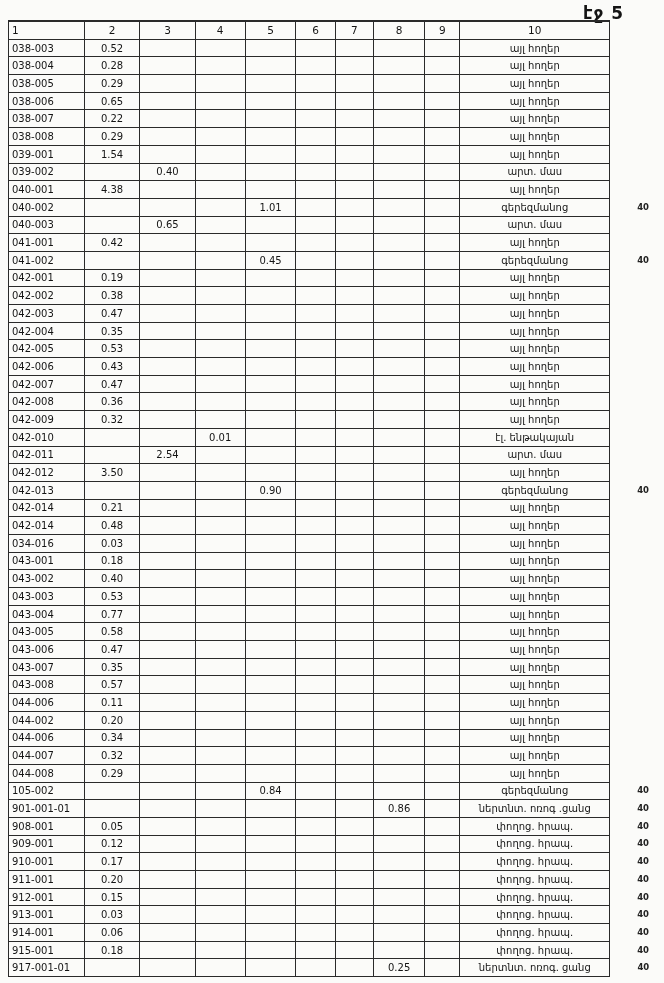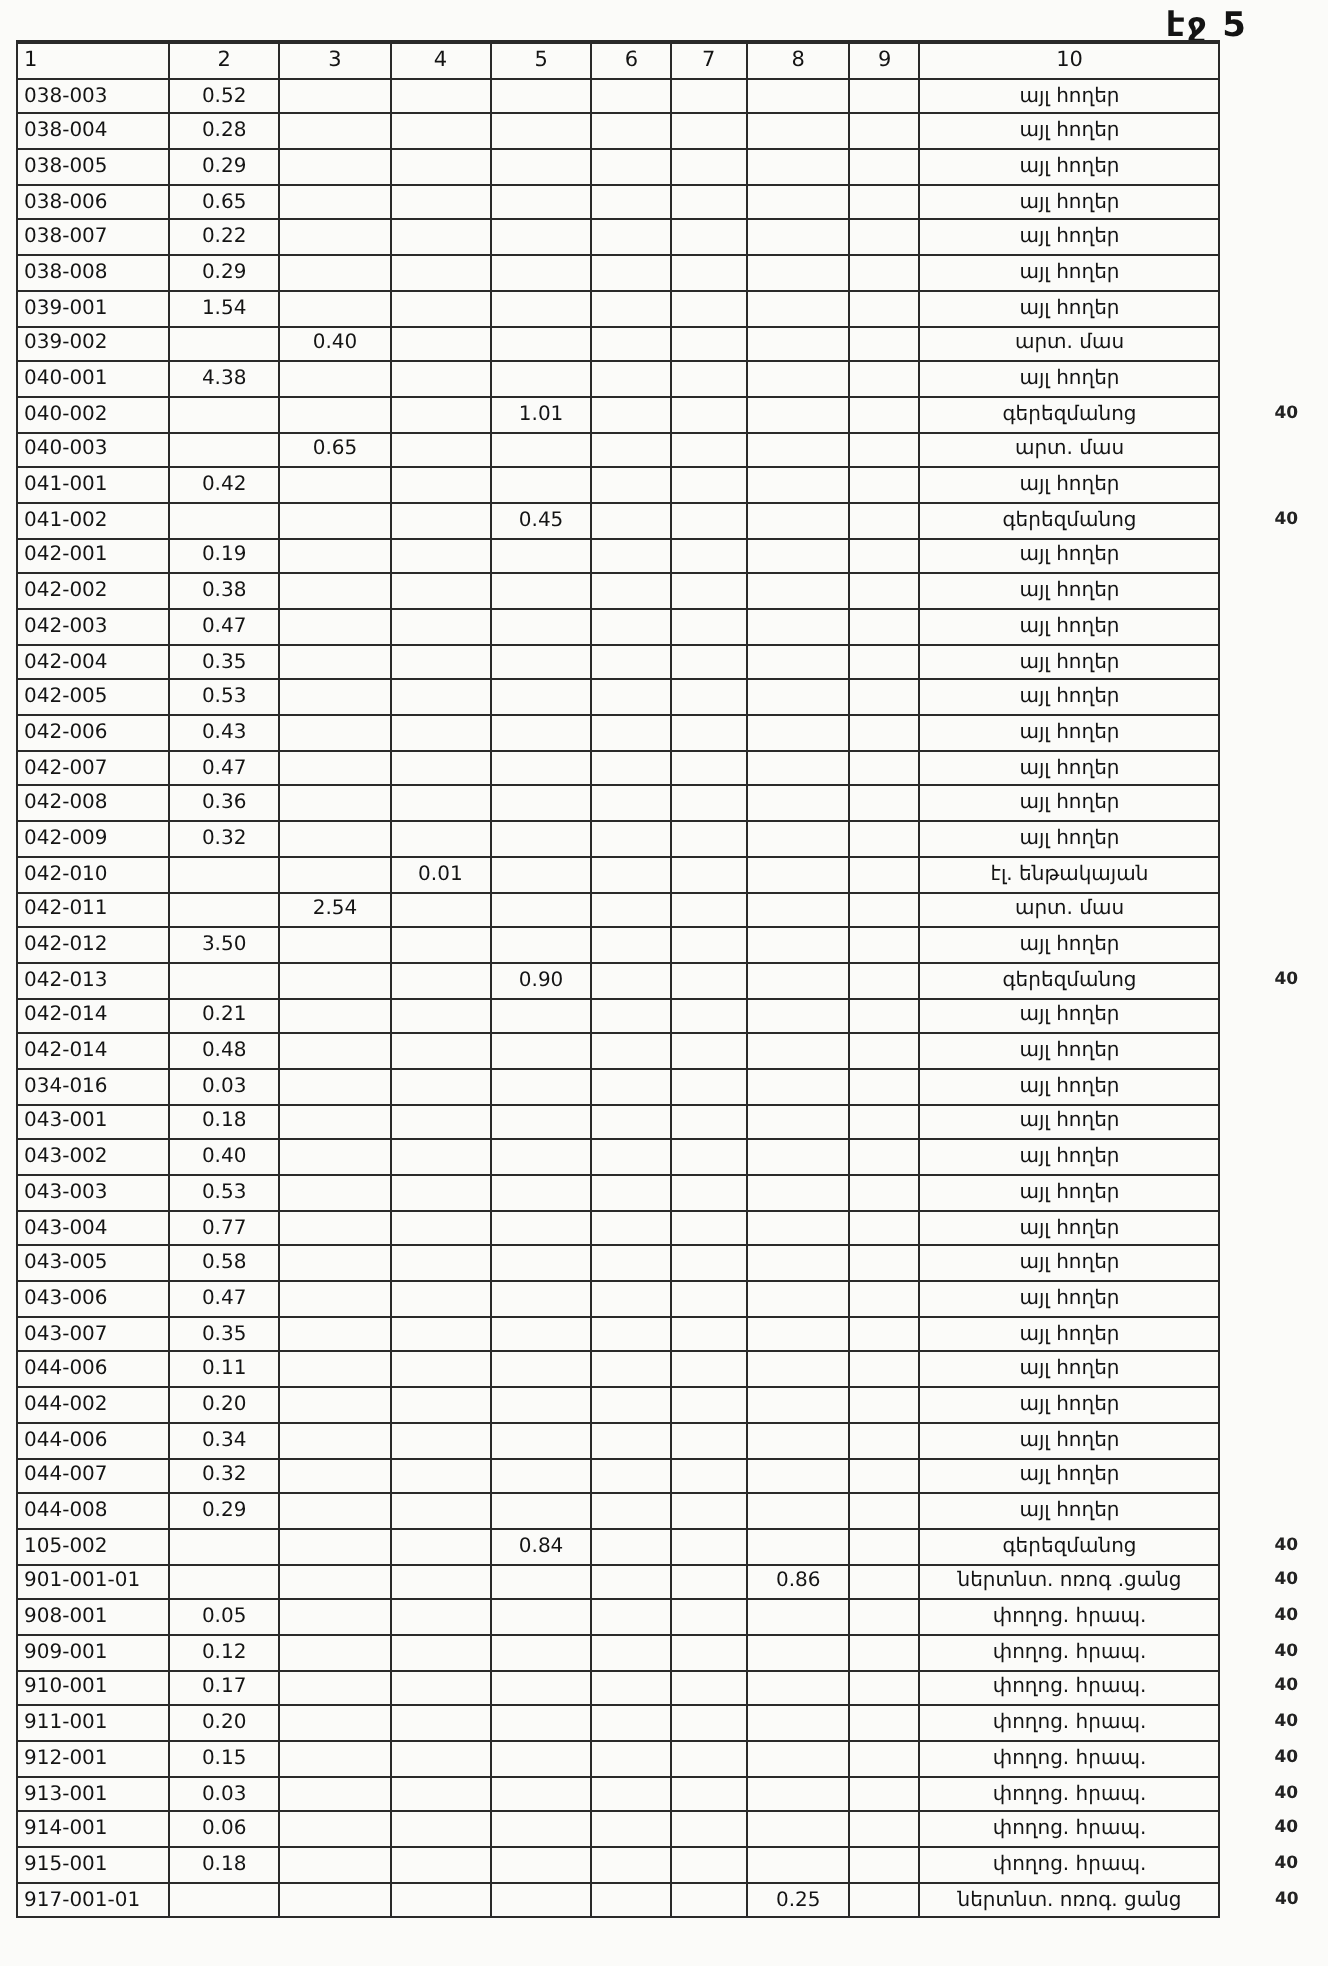--- a/index.html
+++ b/index.html
@@ -533,20 +533,33 @@
         <td class="c4"></td>
         <td class="c5"></td>
         <td class="c6"></td>
         <td class="c7"></td>
         <td class="c8"></td>
         <td class="c9"></td>
         <td class="c10">այլ հողեր</td>
         <td class="note-cell"></td>
       </tr>
       <tr>
+        <td class="c1">043-008</td>
+        <td class="c2">0.57</td>
+        <td class="c3"></td>
+        <td class="c4"></td>
+        <td class="c5"></td>
+        <td class="c6"></td>
+        <td class="c7"></td>
+        <td class="c8"></td>
+        <td class="c9"></td>
+        <td class="c10">այլ հողեր</td>
+        <td class="note-cell"></td>
+      </tr>
+      <tr>
         <td class="c1">044-006</td>
         <td class="c2">0.11</td>
         <td class="c3"></td>
         <td class="c4"></td>
         <td class="c5"></td>
         <td class="c6"></td>
         <td class="c7"></td>
         <td class="c8"></td>
         <td class="c9"></td>
         <td class="c10">այլ հողեր</td>

